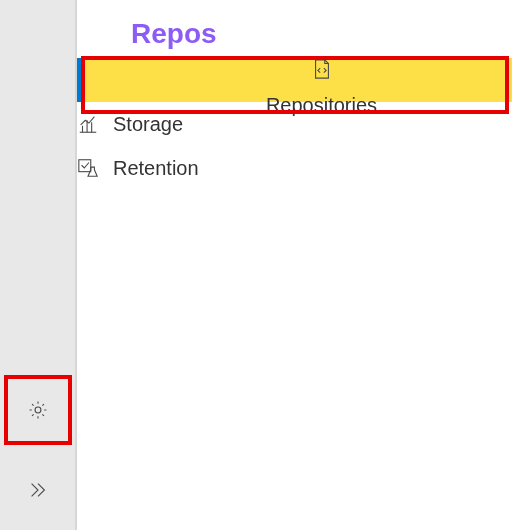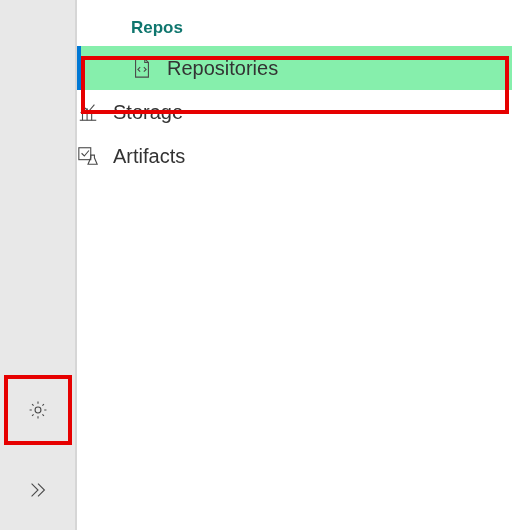--- a/index.html
+++ b/index.html
@@ -39,38 +39,39 @@
       align-items: center;
       justify-content: center;
     }
     .panel {
       flex: 1;
       background: #ffffff;
       border-left: 1px solid #d6d6d6;
       position: relative;
     }
     .section-header {
-      font-size: 17px;
+      font-size: 28px;
       font-weight: 600;
-      color: #0f766e;
+      color: #8b5cf6;
       padding: 18px 0 8px 54px;
     }
     .nav-row {
       display: flex;
       align-items: center;
       height: 44px;
       gap: 14px;
       font-size: 20px;
       color: #333;
       cursor: pointer;
     }
     .nav-row.selected {
-      background: #86efac;
+      background: #fde047;
       border-left: 4px solid #0078d4;
       padding-left: 50px; 
+      flex-direction: column;
     }
     .nav-icon {
       width: 22px;
       height: 22px;
       flex-shrink: 0;
       display: flex;
       align-items: center;
       justify-content: center;
     }
     .highlight-box {
@@ -134,17 +135,17 @@
   </div>
 
   <div class="nav-row">
     <span class="nav-icon">
       <svg viewBox="0 0 24 24" width="22" height="22">
         <rect x="2" y="3" width="13" height="13"></rect>
         <path d="M5 9l3 3 5-6"></path>
         <path d="M15 11h4v3l3 7h-10l3-7z"></path>
       </svg>
     </span>
-    <span>Artifacts</span>
+    <span>Retention</span>
   </div>
 
   <div class="highlight-box highlight-repos"></div>
 </div>
 
 </body></html>

